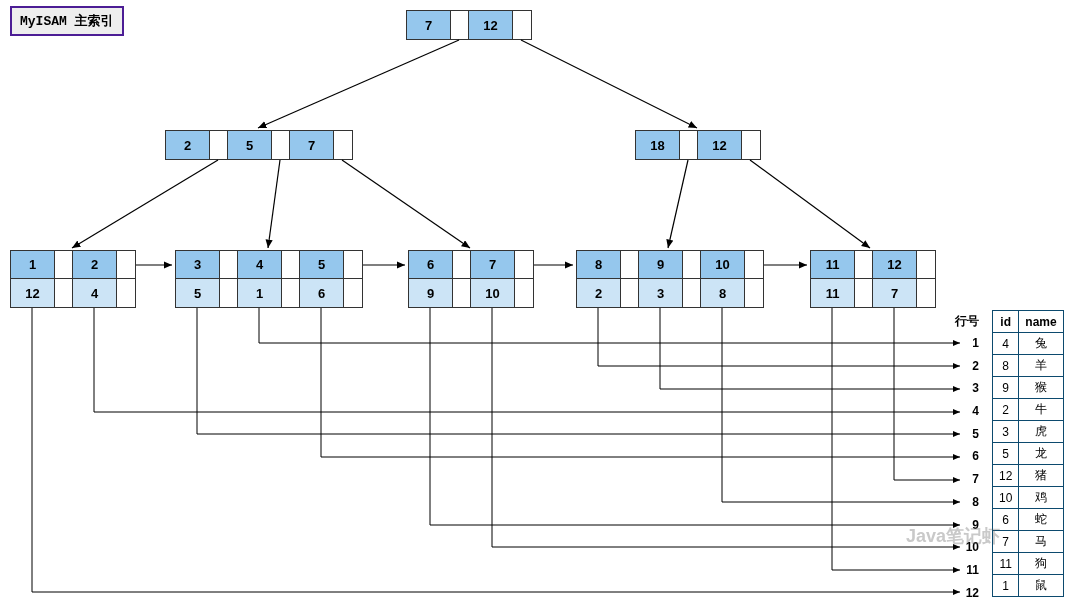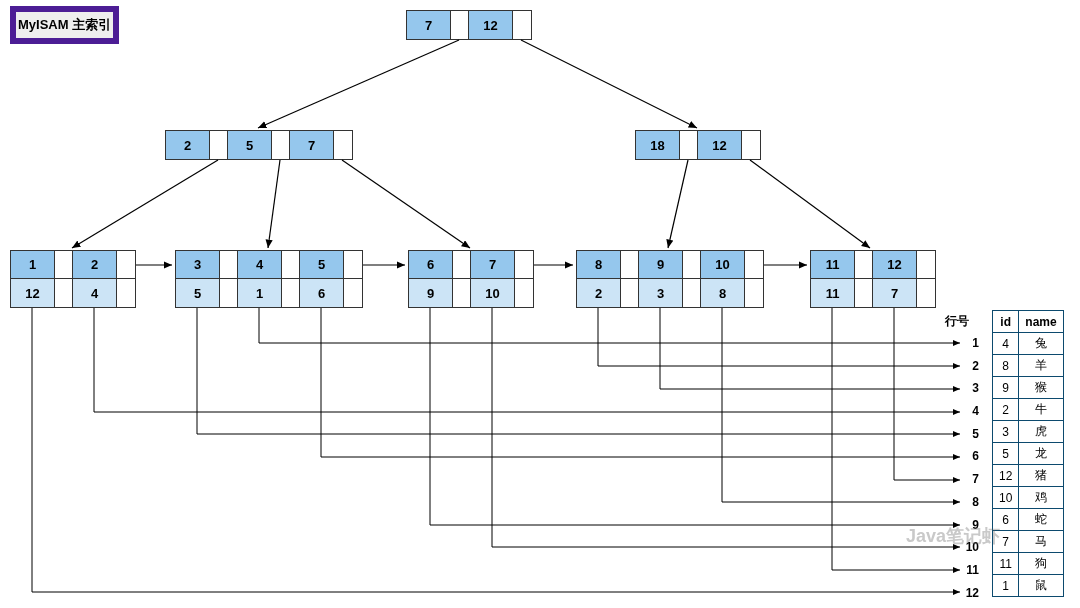--- a/index.html
+++ b/index.html
@@ -10,25 +10,26 @@
     font-family: Arial, sans-serif;
     font-size: 12px;
     width: 1080px;
     height: 608px;
     position: relative;
   }
   .title-box {
     position: absolute;
     top: 6px;
     left: 10px;
-    border: 6px solid #4c1d95;
+    border: 2px solid #4c1d95;
     background: #eeeeee;
-    padding: 4px 2px;
+    padding: 4px 8px;
     font-size: 13px;
     font-weight: bold;
+    font-family: Liberation Mono, monospace;
   }
   .node {
     position: absolute;
     display: flex;
     border: 1px solid #333;
   }
   .cell {
     border-right: 1px solid #333;
     text-align: center;
     font-weight: bold;
@@ -54,20 +55,21 @@
   .data-table th, .data-table td {
     border: 1px solid #0c4a6e;
     padding: 1.5px 6px;
     text-align: center;
     font-size: 12px;
     height: 22px;
   }
   .data-table th { font-weight: bold; background: #ffffff; }
   .row-label-col { position: absolute; }
   .row-label-head {
+    text-align: right;
     font-size: 12px;
     font-weight: bold;
     height: 22px;
     line-height: 22px;
     padding-right: 6px;
   }
   .row-label {
     text-align: right;
     font-size: 12px;
     font-weight: bold;

